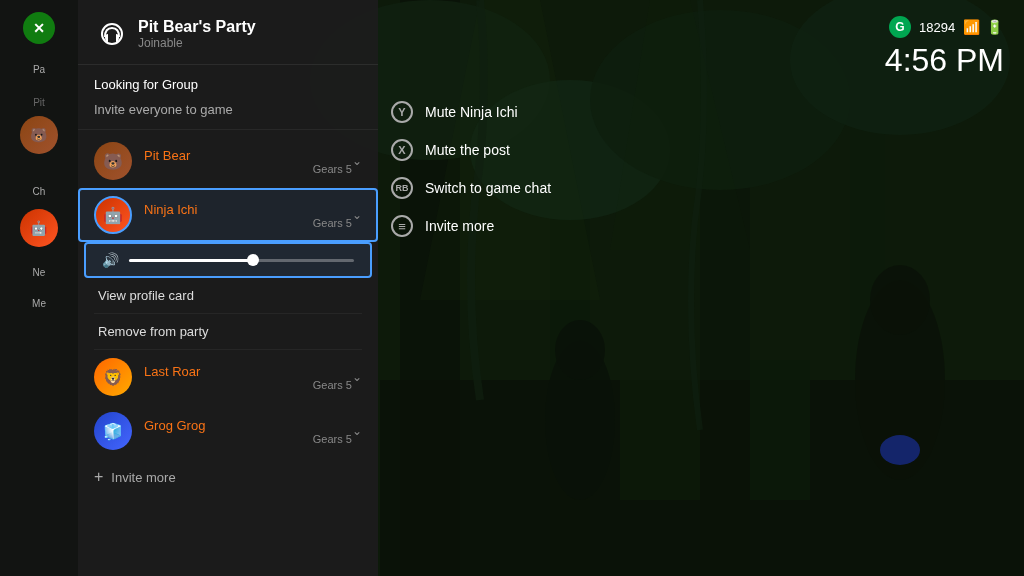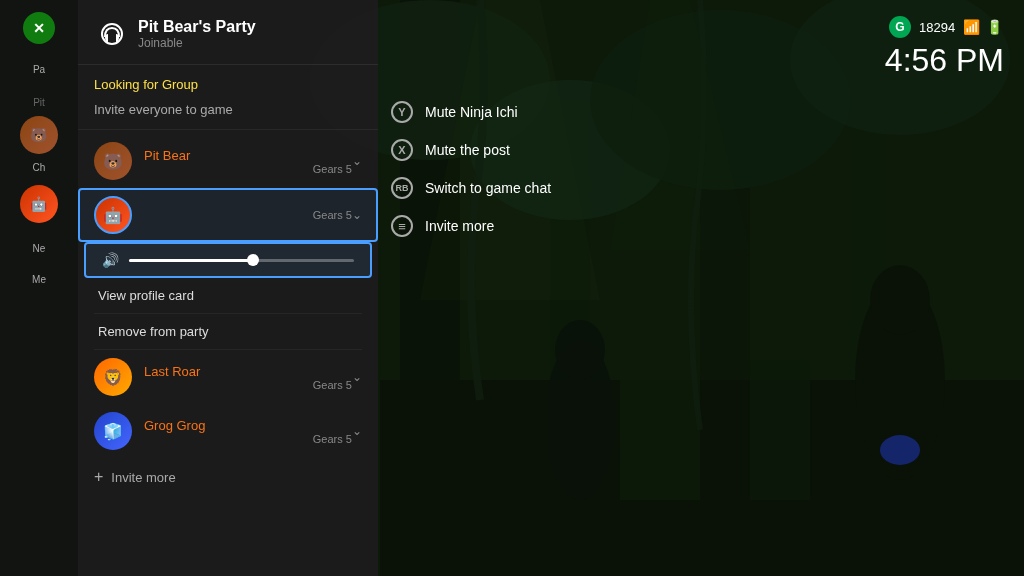--- a/index.html
+++ b/index.html
@@ -92,21 +92,21 @@
       font-size: 12px;
     }
 
     
     .lfg-section {
       padding: 12px 16px;
       border-bottom: 1px solid rgba(255,255,255,0.06);
     }
 
     .lfg-title {
-      color: #fde047;
+      color: #ffffff;
       font-size: 13px;
       font-weight: 500;
     }
 
     .lfg-subtitle {
       color: #888;
       font-size: 12px;
       margin-top: 2px;
     }
 
@@ -407,21 +407,21 @@
 
 <div class="side-panel">
   <div class="side-xbox-logo">✕</div>
 
   <div style="color:#aaa;font-size:10px;margin-top:8px;">Pa</div>
 
   <div style="color:#666;font-size:10px;margin-top:14px;">Pit</div>
 
   <div class="side-small-avatar side-av1" style="border-radius:50%;width:38px;height:38px;display:flex;align-items:center;justify-content:center;font-size:14px;">🐻</div>
 
-  <div style="color:#aaa;font-size:10px;margin-top:0;">Ch</div>
+  <div style="color:#aaa;font-size:10px;margin-top:24px;">Ch</div>
 
   <div class="side-small-avatar side-av2" style="border-radius:50%;width:38px;height:38px;display:flex;align-items:center;justify-content:center;font-size:14px;margin-top:4px;">🤖</div>
 
   <div style="color:#aaa;font-size:10px;margin-top:12px;">Ne</div>
 
   <div style="color:#aaa;font-size:10px;margin-top:12px;">Me</div>
 </div>
 
 <div class="party-panel">
 
@@ -452,20 +452,21 @@
       <div class="member-info">
         <div class="member-name">Pit Bear</div>
         <div class="member-game">Gears 5</div>
       </div>
       <div class="chevron-icon">⌄</div>
     </div>
 
     <div class="member-item member-selected">
       <div class="member-avatar av-ninja">🤖</div>
       <div class="member-info">
+        <div class="member-name">Ninja Ichi</div>
         <div class="member-game">Gears 5</div>
       </div>
       <div class="chevron-icon">⌄</div>
     </div>
 
     <div class="volume-row">
       <div class="volume-icon">🔊</div>
       <div class="volume-slider-track">
         <div class="volume-slider-fill"></div>
         <div class="volume-slider-thumb"></div>

